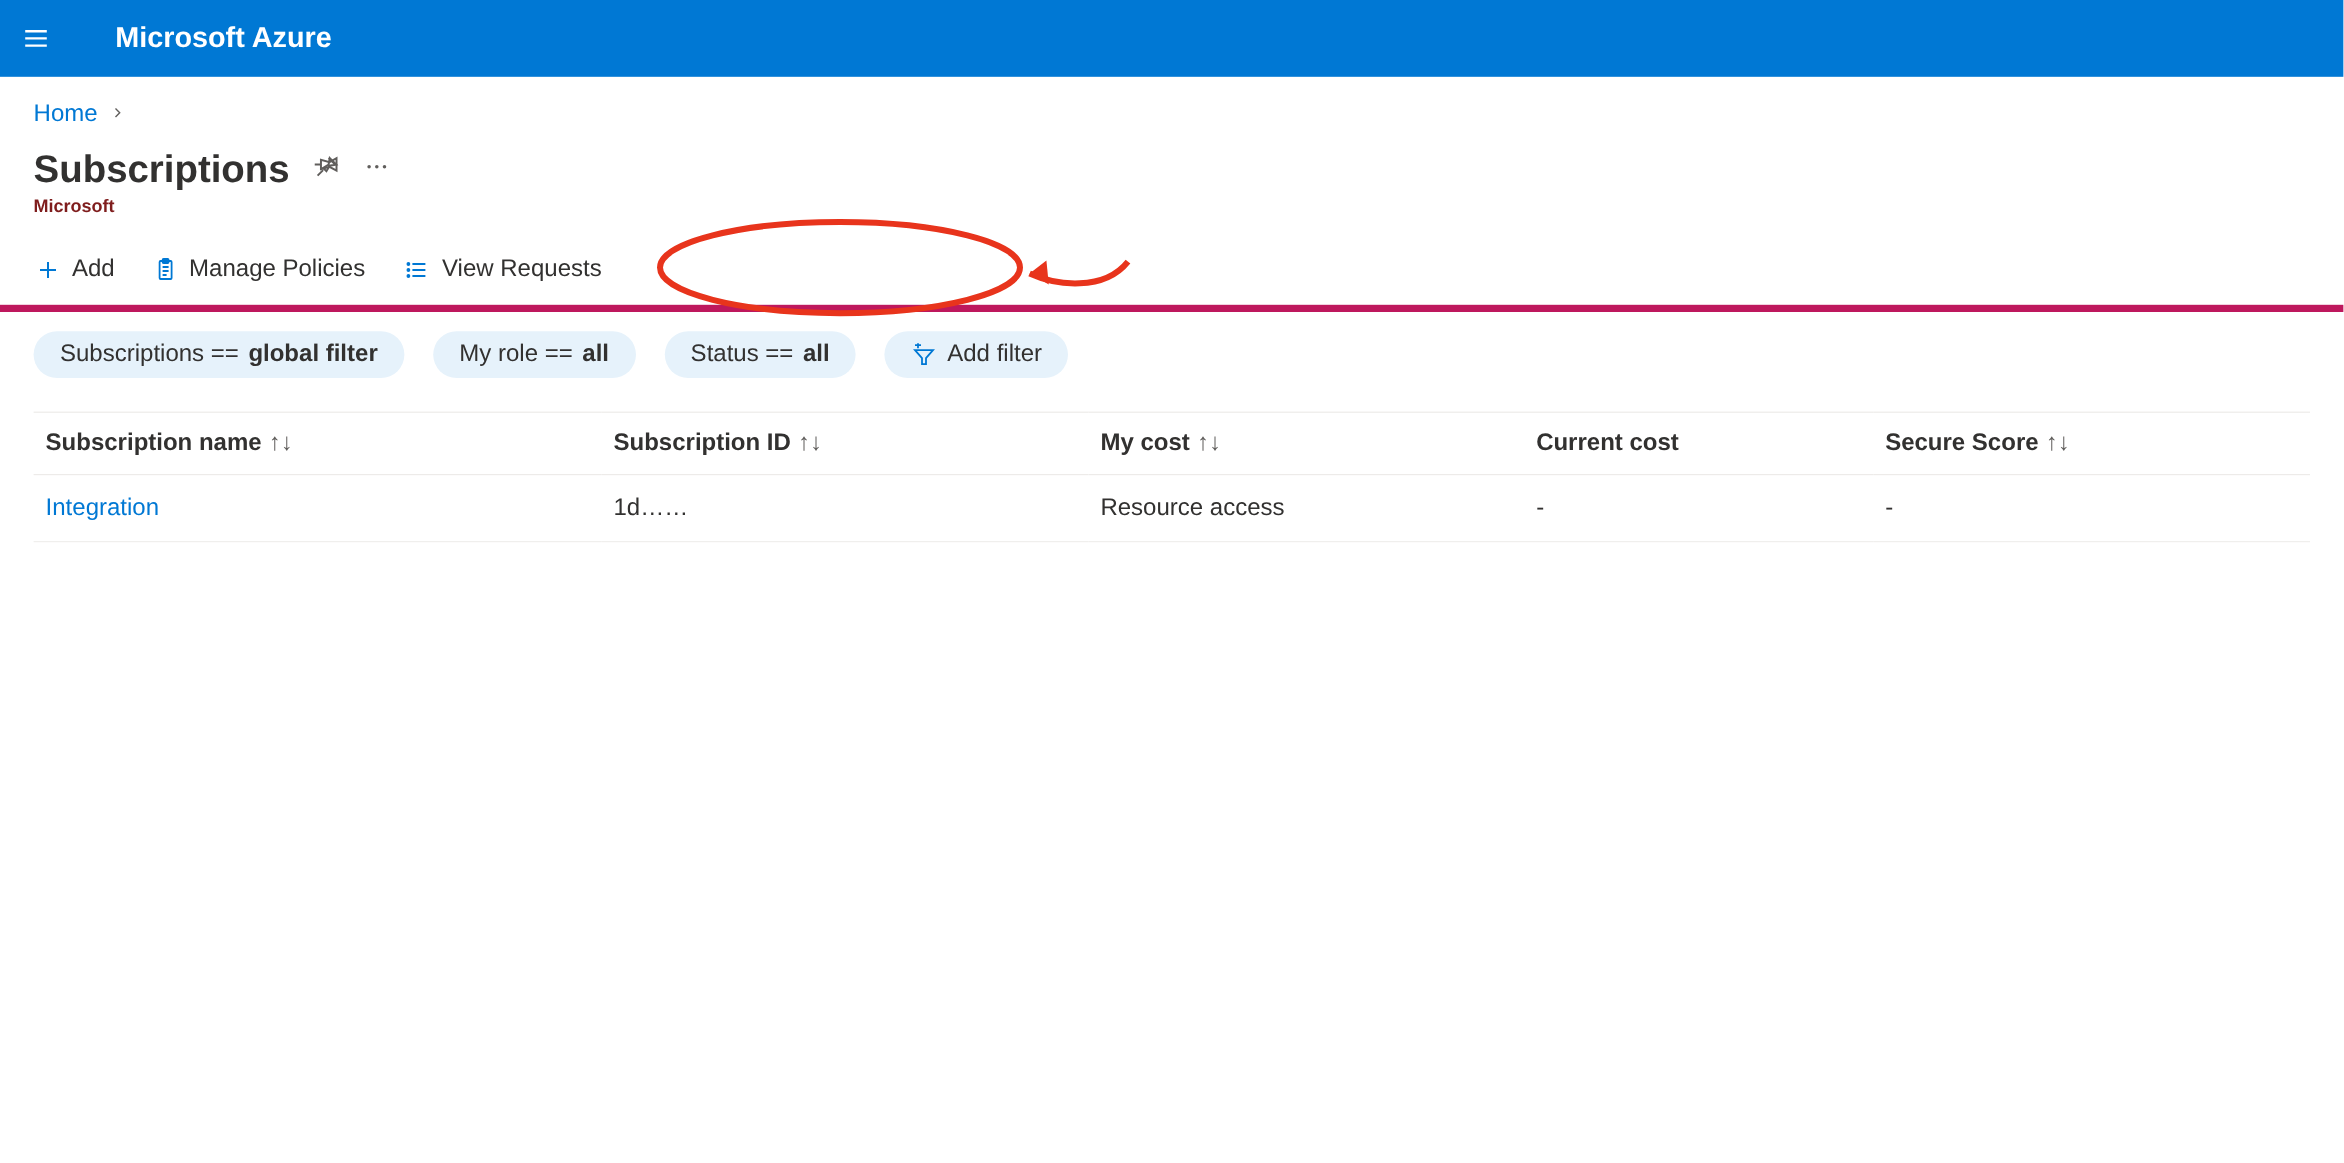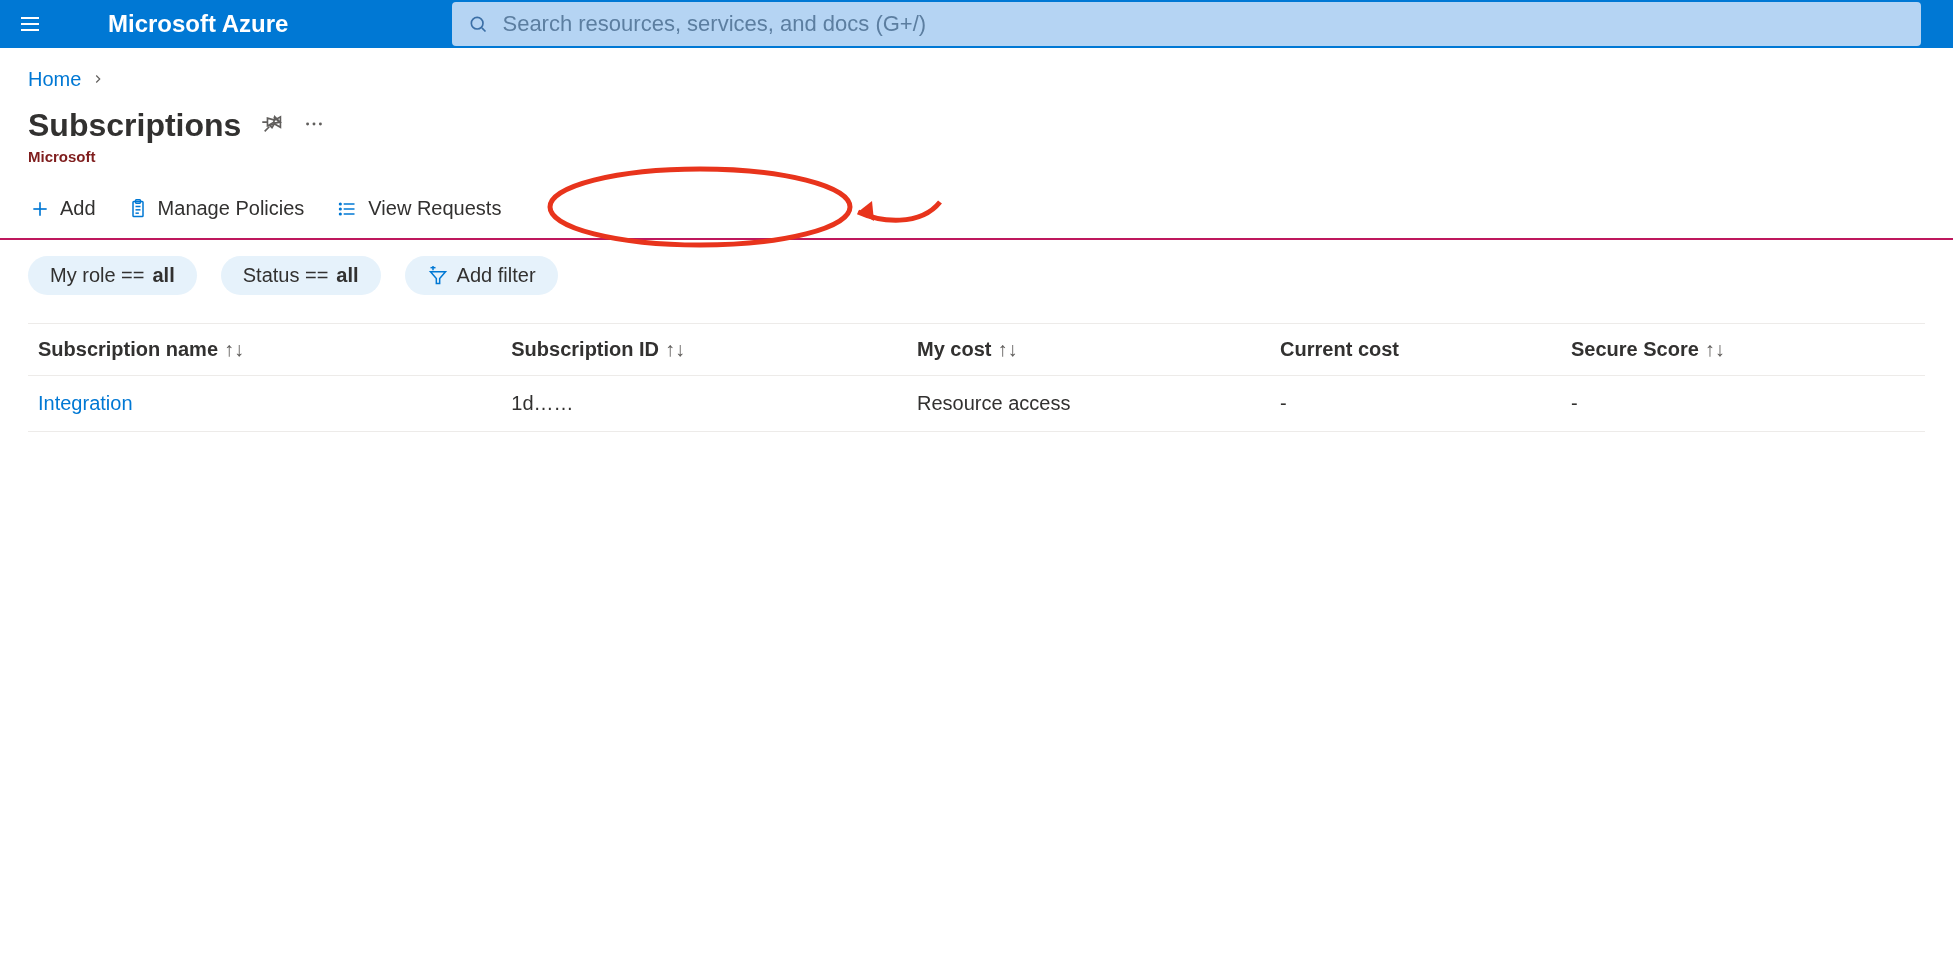--- a/index.html
+++ b/index.html
@@ -1,25 +1,25 @@
 <!DOCTYPE html>
 <html><head>
   <meta charset="utf-8">
   <style>
     * { margin: 0; padding: 0; box-sizing: border-box; }
     body { font-family: "Segoe UI", Arial, sans-serif; background: #fff; color: #323130; }
     
     
     .topbar {
       background: #0078d4;
-      height: 48px;
+      height: 64px;
       display: flex;
       align-items: center;
       padding: 0 16px;
-      gap: 24px;
+      gap: 12px;
     }
     .hamburger { width: 28px; height: 28px; color: #fff; cursor: pointer; display: flex; align-items: center; justify-content: center; }
     .brand { color: #fff; font-size: 24px; font-weight: 600; cursor: pointer; margin-left: 40px; }
     .search-wrap { flex: 1; margin-left: 140px; margin-right: 16px; }
     .search-box {
       background: #b5d4f3;
       border-radius: 4px;
       height: 44px;
       display: flex;
       align-items: center;
@@ -52,21 +52,21 @@
     .page-head { padding: 8px 28px 4px; display: flex; align-items: center; gap: 20px; }
     .page-title { font-size: 32px; font-weight: 600; color: #323130; }
     .page-subtitle { padding: 0 28px 18px; font-size: 15px; color: #7f1d1d; font-weight: bold; }
     .pin-icon, .more-icon { color: #605e5c; cursor: pointer; }
     
     
     .toolbar {
       display: flex;
       gap: 28px;
       padding: 10px 28px 14px;
-      border-bottom: 2px solid #be185d;
+      border-bottom: 6px solid #be185d;
       position: relative;
     }
     .tool-btn {
       display: flex;
       align-items: center;
       gap: 10px;
       font-size: 20px;
       color: #323130;
       cursor: pointer;
       background: transparent;
@@ -139,29 +139,20 @@
 
 <div class="topbar">
   <div class="hamburger">
     <svg width="24" height="24" viewBox="0 0 24 24" fill="none" stroke="currentColor" stroke-width="2">
         <line x1="3" y1="6" x2="21" y2="6"></line>
         <line x1="3" y1="12" x2="21" y2="12"></line>
         <line x1="3" y1="18" x2="21" y2="18"></line>
       </svg>
   </div>
   <div class="brand">Microsoft Azure</div>
-  <div class="search-wrap">
-    <div class="search-box">
-      <svg width="20" height="20" viewBox="0 0 24 24" fill="none" stroke="currentColor" stroke-width="2">
-          <circle cx="11" cy="11" r="7"></circle>
-          <line x1="21" y1="21" x2="16.65" y2="16.65"></line>
-        </svg>
-      <input class="search-input" type="text" placeholder="Search resources, services, and docs (G+/)" style="">
-    </div>
-  </div>
 </div>
 
 <div class="breadcrumb">
   <a>Home</a>
   <span class="chev">
     <svg width="14" height="14" viewBox="0 0 24 24" fill="none" stroke="currentColor" stroke-width="2">
         <polyline points="9 18 15 12 9 6"></polyline>
       </svg>
   </span>
 </div>
@@ -215,20 +206,24 @@
   </button>
 
   <svg class="highlight-svg" style="left:540px; top:-26px;" width="420" height="100">
     <ellipse cx="160" cy="50" rx="150" ry="38" fill="none" stroke="#e8341c" stroke-width="5"></ellipse>
     <path d="M400 45 C 380 70, 340 65, 318 55" fill="none" stroke="#e8341c" stroke-width="5"></path>
     <polygon points="318,55 332,44 334,64" fill="#e8341c"></polygon>
   </svg>
 </div>
 
 <div class="filter-row">
+  <button class="pill">
+    <span>Subscriptions == </span>
+      <strong>global filter</strong>
+  </button>
   <button class="pill">
     <span>My role == </span>
       <strong>all</strong>
   </button>
   <button class="pill">
     <span>Status == </span>
       <strong>all</strong>
   </button>
   <button class="pill add">
     <svg width="22" height="20" viewBox="0 0 24 24" fill="none" stroke="currentColor" stroke-width="1.8">

